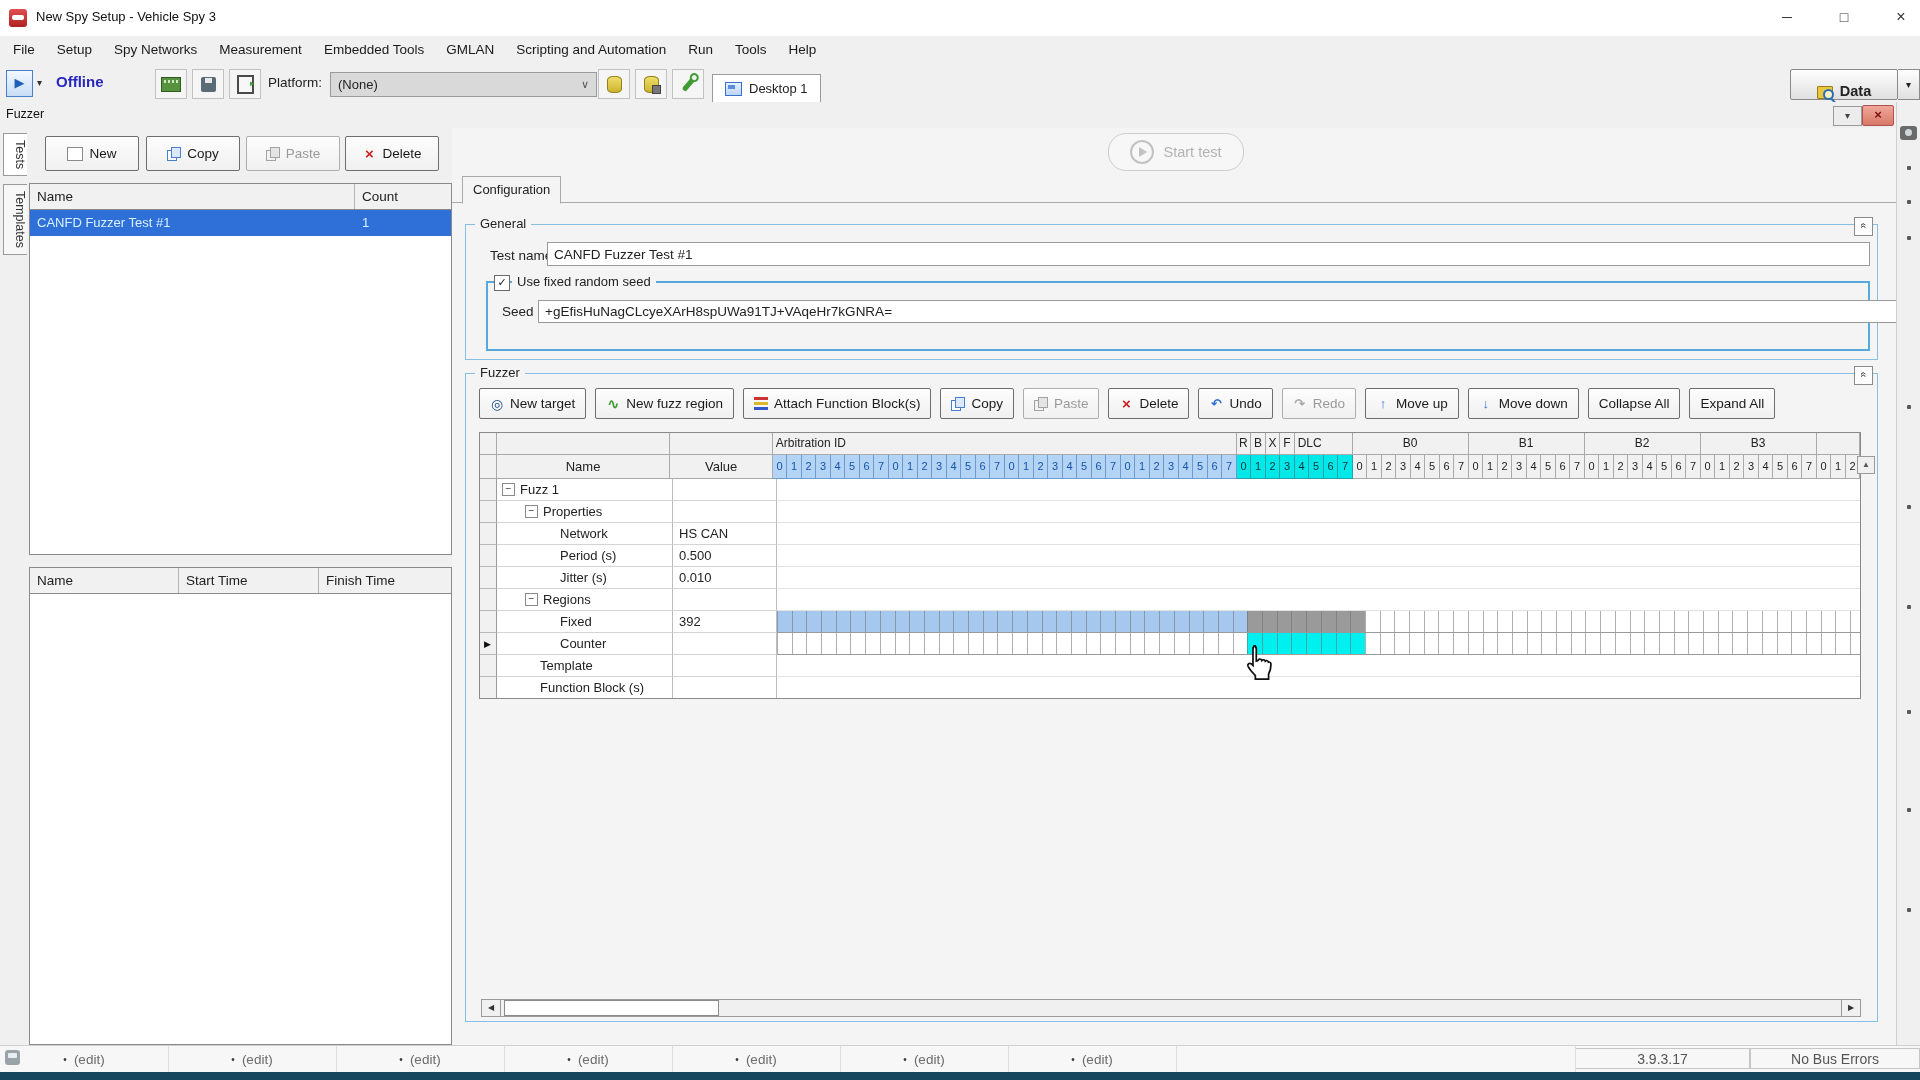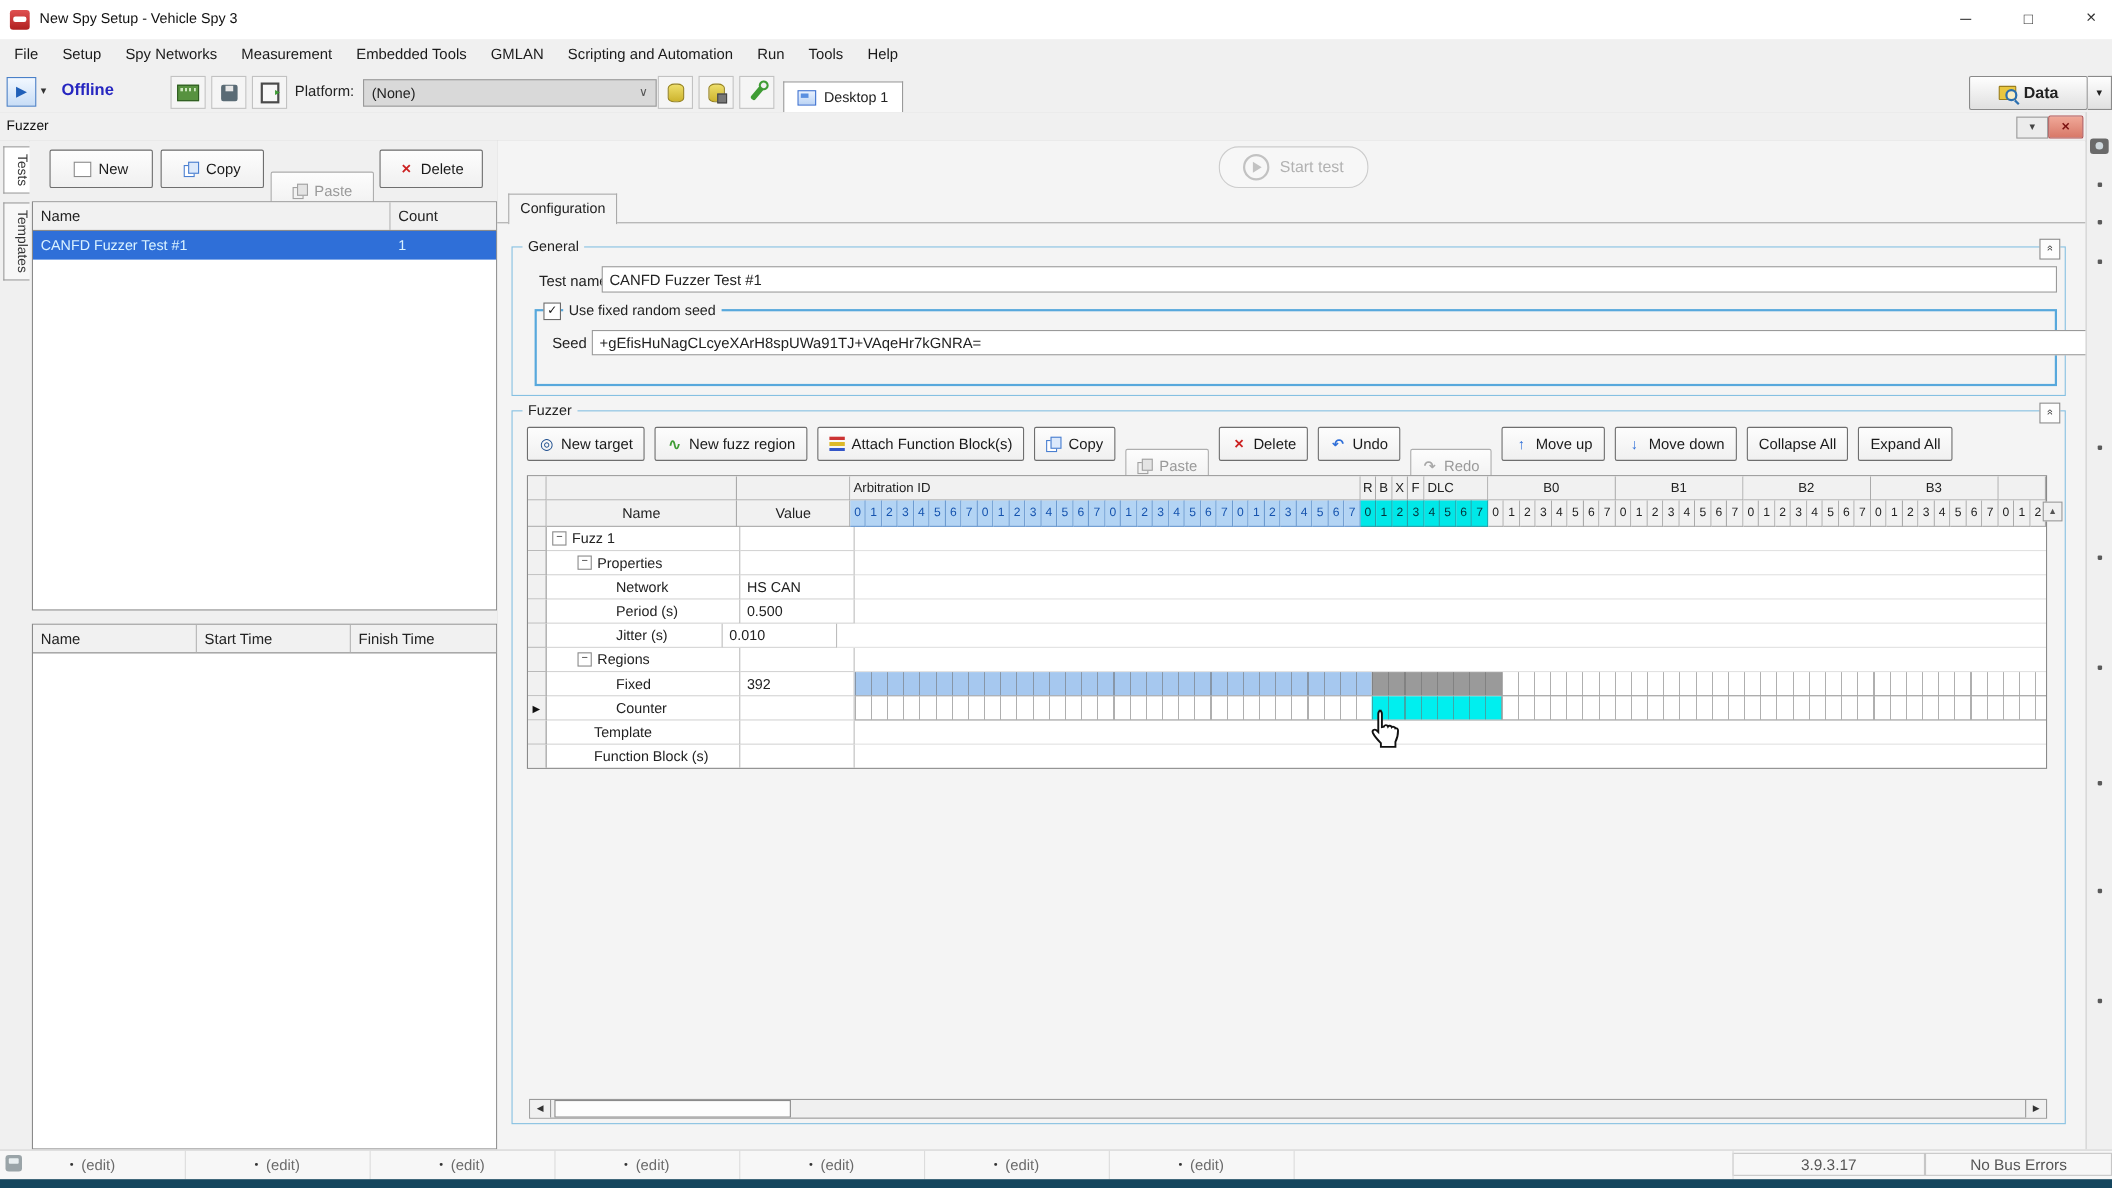--- a/index.html
+++ b/index.html
@@ -19,21 +19,21 @@
   .play-btn{position:absolute;left:6px;top:6px;width:25px;height:25px;border:1px solid #4a80c8;background:linear-gradient(#f2f8ff,#c8ddf6);color:#1f5fb8;text-align:center;line-height:24px;font-size:13px;}
   .play-drop{position:absolute;left:32px;top:6px;width:15px;height:25px;text-align:center;line-height:25px;font-size:10px;color:#333;}
   .offline{position:absolute;left:56px;top:9px;font-size:15px;font-weight:bold;color:#2626c0;}
   .tbtn{position:absolute;top:5px;width:30px;height:28px;border:1px solid #c2c2c2;background:#f5f5f5;display:flex;align-items:center;justify-content:center;}
   .platform-label{position:absolute;left:268px;top:11px;font-size:13.5px;}
   .combo{position:absolute;left:330px;top:8px;width:258px;height:23px;border:1px solid #9a9a9a;background:#d9d9d9;line-height:23px;padding-left:7px;color:#222;}
   .combo-arrow{position:absolute;right:7px;top:0;color:#555;font-size:11px;}
   .desktop-tab{position:absolute;left:712px;top:10px;height:27px;border:1px solid #9a9a9a;border-bottom:none;background:#fff;display:flex;align-items:center;padding:0 12px;gap:7px;}
   .ic-monitor{width:15px;height:12px;border:1px solid #3a6fd0;background:linear-gradient(#e8f1ff,#bcd4f4);position:relative;}
   .ic-monitor::after{content:"";position:absolute;left:2px;top:2px;width:7px;height:4px;background:#5a8fe0;}
-  .data-btn{position:absolute;left:1790px;top:5px;width:106px;height:29px;border:1px solid #8a8a8a;border-radius:2px;background:linear-gradient(#fefefe,#e0e0e0);display:flex;align-items:center;justify-content:center;gap:7px;font-weight:bold;font-size:14.5px;}
+  .data-btn{position:absolute;left:1790px;top:5px;width:106px;height:29px;border:1px solid #8a8a8a;border-radius:2px;background:linear-gradient(#fefefe,#e0e0e0);display:flex;align-items:flex-end;justify-content:center;gap:7px;font-weight:bold;font-size:14.5px;}
   .data-drop{position:absolute;left:1898px;top:5px;width:21px;height:29px;border:1px solid #8a8a8a;border-left:none;background:linear-gradient(#fefefe,#e0e0e0);text-align:center;line-height:29px;font-size:10px;}
   .ic-folder{position:relative;width:14px;height:11px;background:#e8c63f;border:1px solid #9a7d1d;border-radius:1px;}
   .ic-folder::before{content:"";position:absolute;right:-2px;bottom:-2px;width:7px;height:7px;border:2px solid #2a6fb0;border-radius:50%;background:rgba(255,255,255,.7);}
   .ic-folder::after{content:"";position:absolute;right:-4px;bottom:-4px;width:5px;height:2px;background:#2a6fb0;transform:rotate(45deg);}
   
   .ic-net{width:18px;height:13px;background:#57923f;border:1px solid #2e5b21;position:relative;}
   .ic-net::after{content:"";position:absolute;left:2px;top:2px;right:2px;height:3px;background:repeating-linear-gradient(90deg,#cfe8c0 0 2px,transparent 2px 4px);}
   .ic-floppy{width:15px;height:15px;background:#5a6b75;border-radius:2px;position:relative;}
   .ic-floppy::after{content:"";position:absolute;left:4px;top:1px;width:7px;height:5px;background:#e8e8e8;}
   .ic-door{width:13px;height:15px;border:2px solid #4a4a4a;background:#f7f7f7;position:relative;}
@@ -47,21 +47,21 @@
   .panel-head{position:absolute;left:0;top:102px;width:1920px;height:26px;background:#f0f0f0;border-bottom:1px solid #c6c6c6;}
   .panel-title{position:absolute;left:6px;top:5px;font-size:12.5px;color:#111;}
   .panel-chev{position:absolute;left:1833px;top:4px;width:27px;height:18px;border:1px solid #9a9a9a;background:#ececec;text-align:center;line-height:17px;font-size:10px;color:#444;}
   .panel-close{position:absolute;left:1862px;top:3px;width:30px;height:19px;border:1px solid #b05050;border-radius:2px;background:linear-gradient(#f0a898,#d87868);text-align:center;line-height:18px;font-weight:bold;color:#7a1010;font-size:13px;}
   
   .side-strip{position:absolute;left:0;top:128px;width:27px;height:917px;background:#f0f0f0;}
   .vtab{position:absolute;left:3px;width:23px;border:1px solid #9a9a9a;border-right:none;background:#f7f7f7;writing-mode:vertical-rl;text-align:center;font-size:12.5px;color:#333;padding:6px 0;}
   
   .left-panel{position:absolute;left:27px;top:128px;width:425px;height:917px;background:#f0f0f0;border-right:1px solid #b0b0b0;}
   .btn{border:1px solid #6e6e6e;border-radius:2px;background:linear-gradient(#fdfdfd,#f0f0f0);display:flex;align-items:center;justify-content:center;gap:6px;font-size:13.5px;color:#1a1a1a;}
-  .btn.disabled{color:#9a9a9a;border-color:#aeaeae;margin-top:20px;}
+  .btn.disabled{color:#9a9a9a;border-color:#aeaeae;}
   .lbtn{position:absolute;top:8px;width:92px;height:33px;}
   .table{position:absolute;background:#fff;border:1px solid #8a8a8a;}
   .thead{display:flex;background:#f1f1f1;border-bottom:1px solid #8a8a8a;}
   .th{padding:5px 7px;font-size:13.5px;color:#222;border-right:1px solid #b5b5b5;box-sizing:border-box;}
   .th:last-child{border-right:none;}
   .trow{display:flex;height:26px;line-height:26px;}
   .trow.selected{background:#2f6fd8;color:#d9f2ff;}
   .td{padding:0 7px;box-sizing:border-box;overflow:hidden;white-space:nowrap;}
   
   .main-panel{position:absolute;left:452px;top:128px;width:1444px;height:917px;background:#f4f4f4;}
@@ -445,21 +445,21 @@
           <div class="grow">
             <div class="gut" style="width: 17px;"></div>
             <div class="ncell" style="width: 176px; padding-left: 63px;">
               <span>Period (s)</span>
             </div>
             <div class="vcell" style="width: 104px;">0.500</div>
             <div class="bitarea"></div>
           </div>
           <div class="grow">
             <div class="gut" style="width: 17px;"></div>
-            <div class="ncell" style="width: 160px; padding-left: 63px; align-items: center;">
+            <div class="ncell" style="width: 176px; padding-left: 63px; align-items: center;">
               <span>Jitter (s)</span>
             </div>
             <div class="vcell" style="width: 104px;">0.010</div>
             <div class="bitarea"></div>
           </div>
           <div class="grow">
             <div class="gut" style="width: 17px;"></div>
             <div class="ncell" style="width: 176px; padding-left: 28px;">
               <span class="expander">−</span>
               <span>Regions</span>

